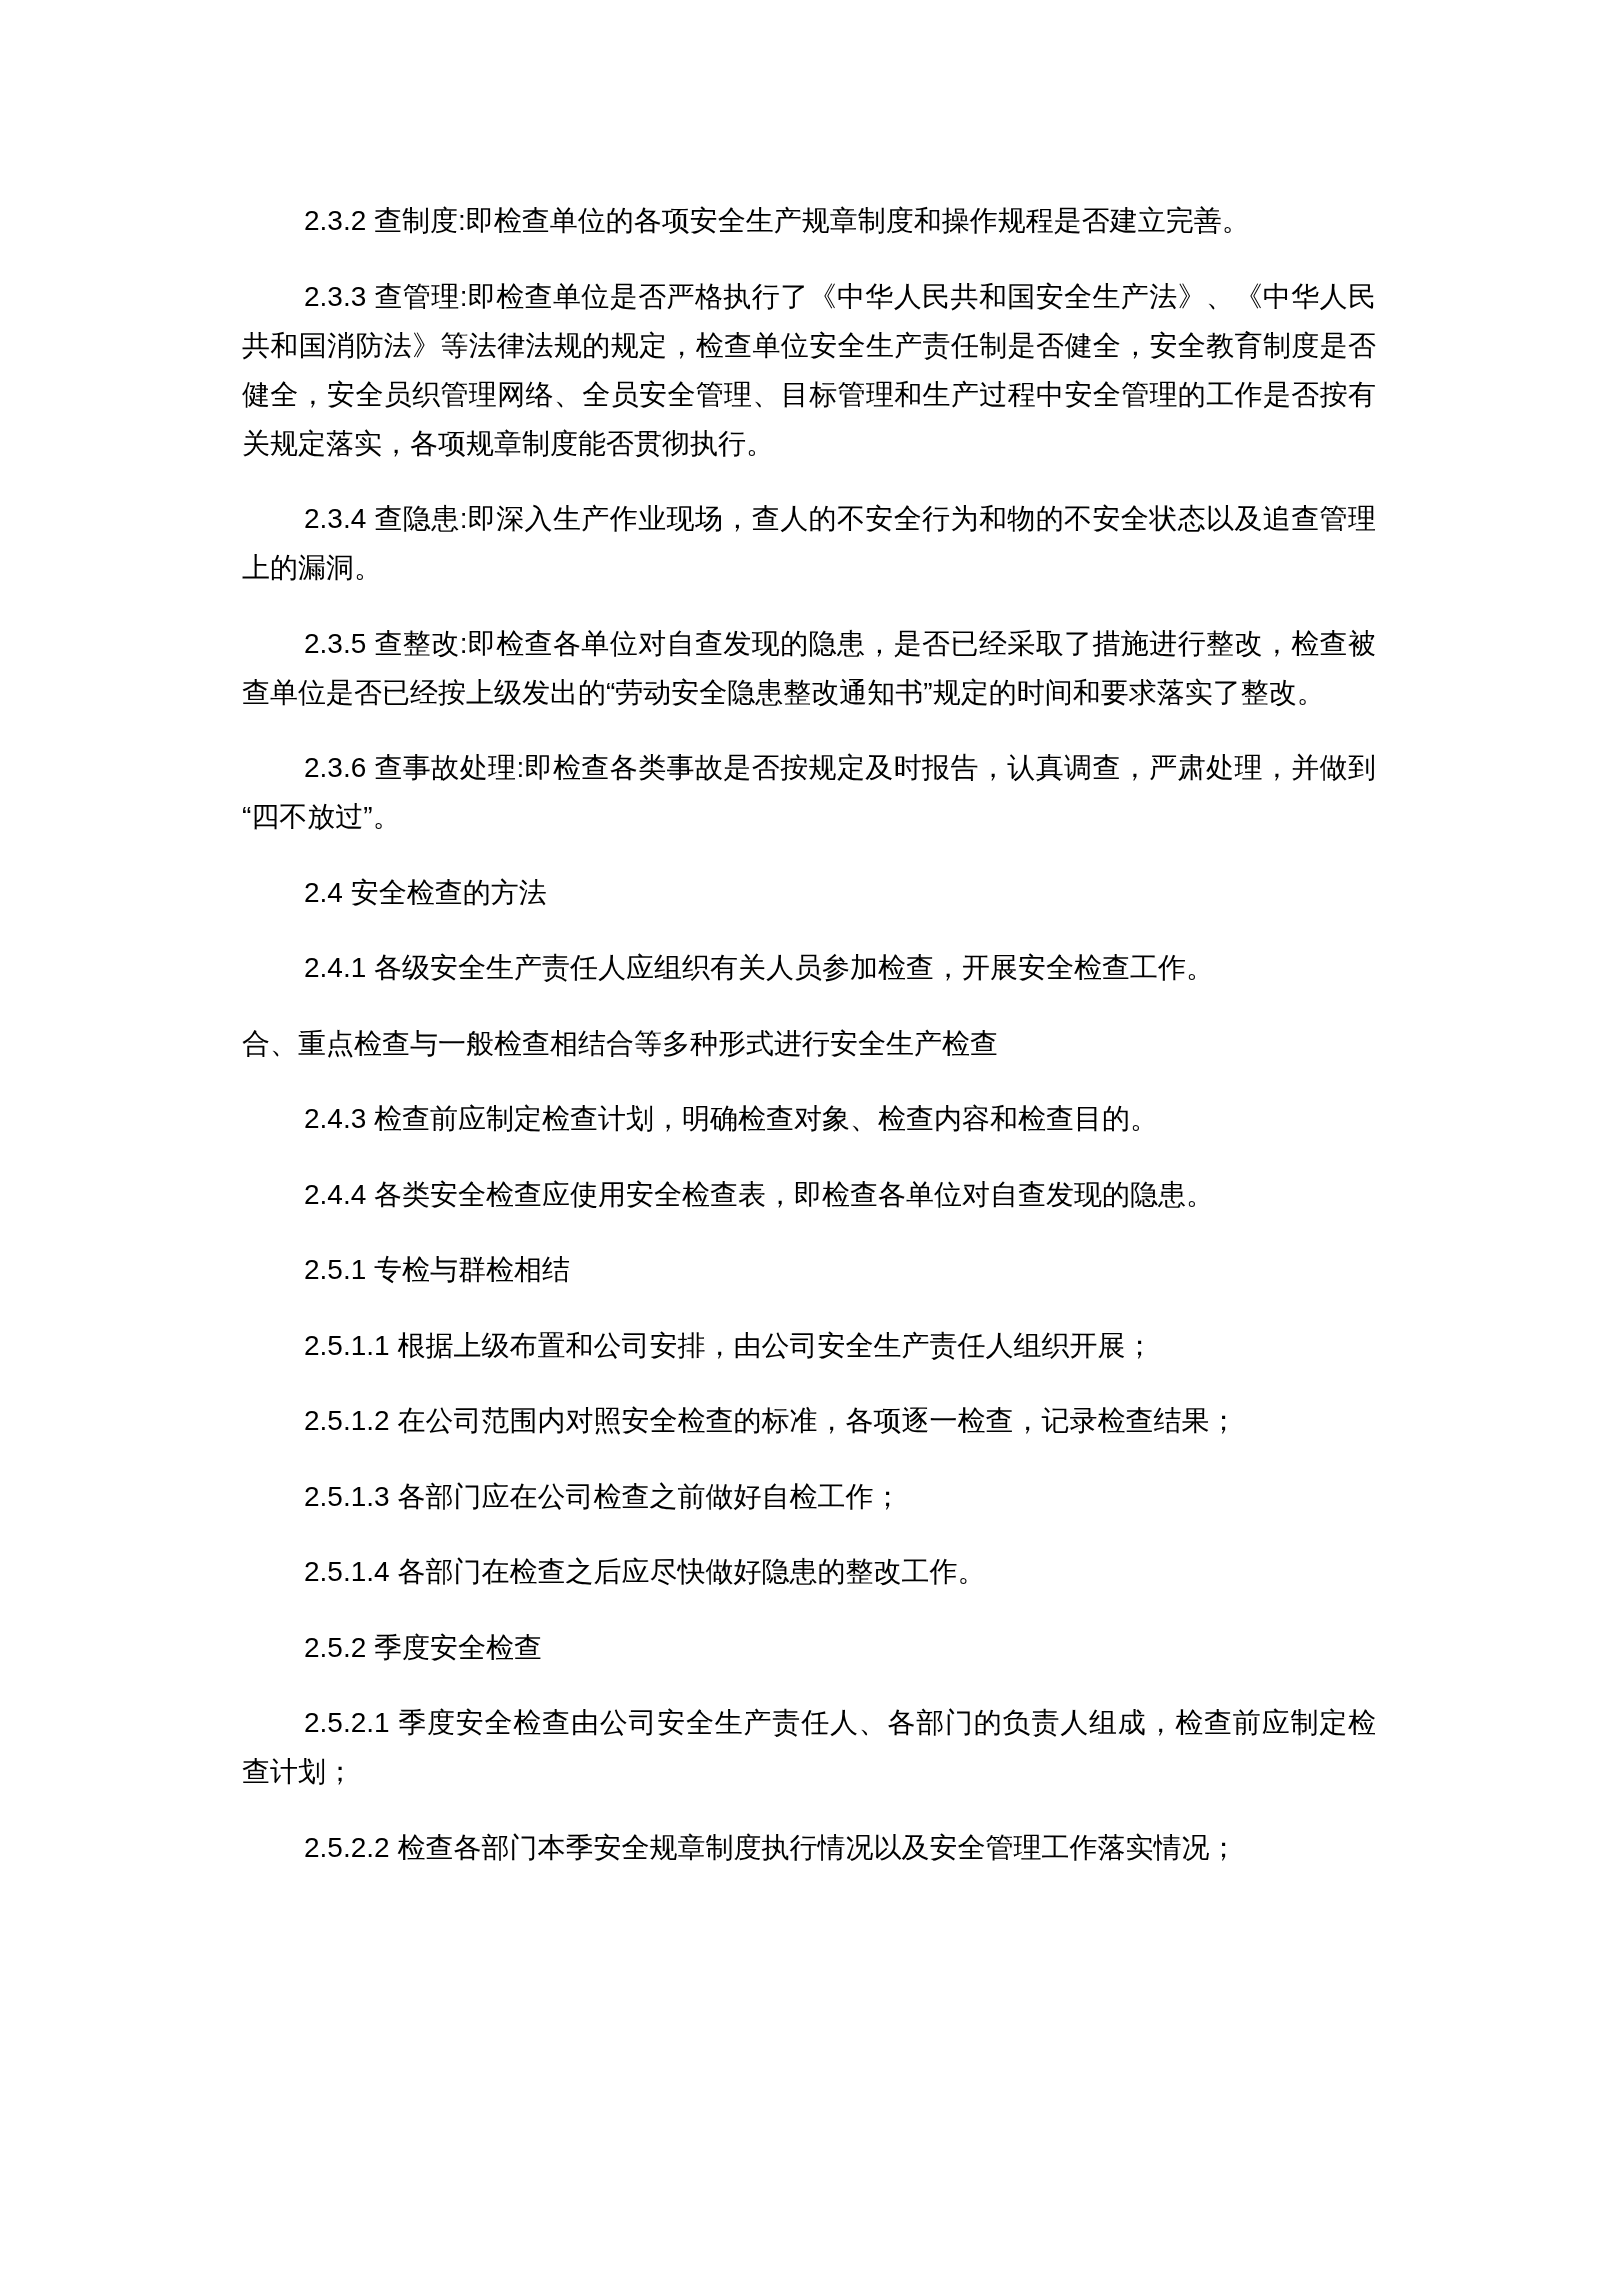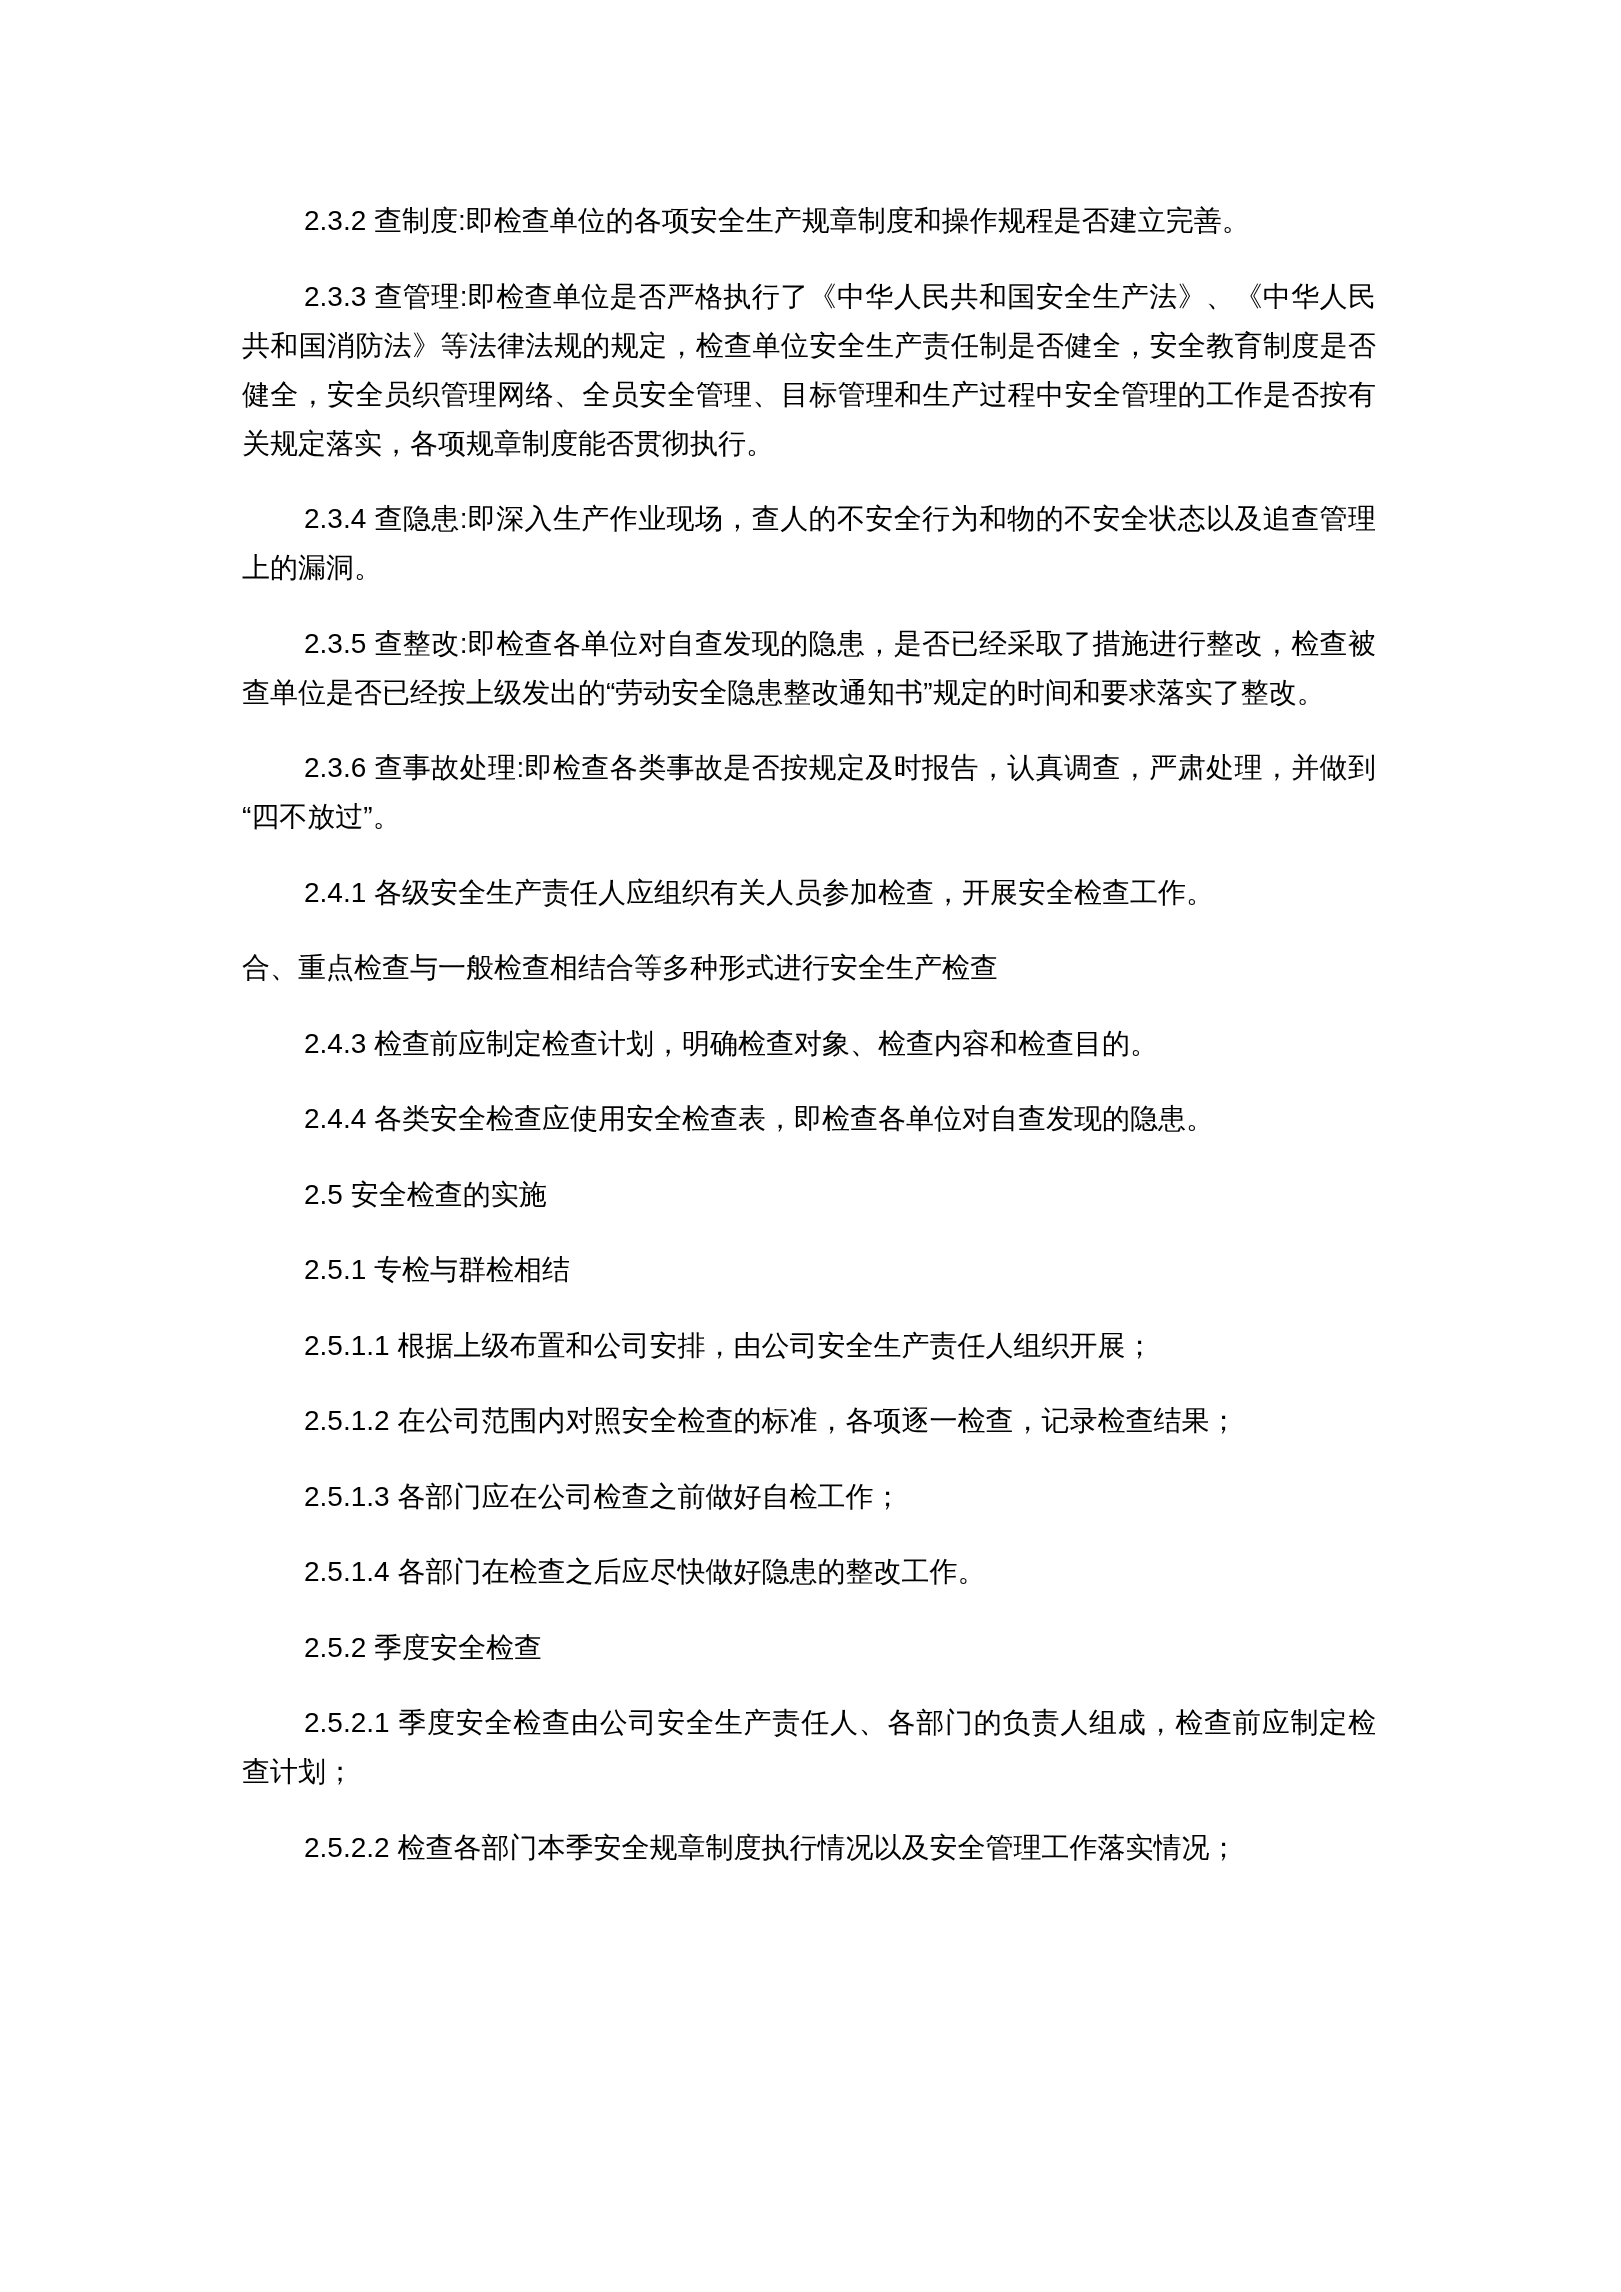--- a/index.html
+++ b/index.html
@@ -43,25 +43,25 @@
 </head>
 <body>
 
 <div class="page">
   <div class="doc-body">
     <p class="indent">2.3.2 查制度:即检查单位的各项安全生产规章制度和操作规程是否建立完善。</p>
     <p class="indent">2.3.3 查管理:即检查单位是否严格执行了《中华人民共和国安全生产法》、《中华人民共和国消防法》等法律法规的规定，检查单位安全生产责任制是否健全，安全教育制度是否健全，安全员织管理网络、全员安全管理、目标管理和生产过程中安全管理的工作是否按有关规定落实，各项规章制度能否贯彻执行。</p>
     <p class="indent">2.3.4 查隐患:即深入生产作业现场，查人的不安全行为和物的不安全状态以及追查管理上的漏洞。</p>
     <p class="indent">2.3.5 查整改:即检查各单位对自查发现的隐患，是否已经采取了措施进行整改，检查被查单位是否已经按上级发出的“劳动安全隐患整改通知书”规定的时间和要求落实了整改。</p>
     <p class="indent">2.3.6 查事故处理:即检查各类事故是否按规定及时报告，认真调查，严肃处理，并做到“四不放过”。</p>
+    <p class="indent">2.4 安全检查的方法</p>
     <p class="indent">2.4.1 各级安全生产责任人应组织有关人员参加检查，开展安全检查工作。</p>
     <p>合、重点检查与一般检查相结合等多种形式进行安全生产检查</p>
     <p class="indent">2.4.3 检查前应制定检查计划，明确检查对象、检查内容和检查目的。</p>
     <p class="indent">2.4.4 各类安全检查应使用安全检查表，即检查各单位对自查发现的隐患。</p>
-    <p class="indent">2.5 安全检查的实施</p>
     <p class="indent">2.5.1 专检与群检相结</p>
     <p class="indent">2.5.1.1 根据上级布置和公司安排，由公司安全生产责任人组织开展；</p>
     <p class="indent">2.5.1.2 在公司范围内对照安全检查的标准，各项逐一检查，记录检查结果；</p>
     <p class="indent">2.5.1.3 各部门应在公司检查之前做好自检工作；</p>
     <p class="indent">2.5.1.4 各部门在检查之后应尽快做好隐患的整改工作。</p>
     <p class="indent">2.5.2 季度安全检查</p>
     <p class="indent">2.5.2.1 季度安全检查由公司安全生产责任人、各部门的负责人组成，检查前应制定检查计划；</p>
     <p class="indent">2.5.2.2 检查各部门本季安全规章制度执行情况以及安全管理工作落实情况；</p>
   </div>
 </div>

